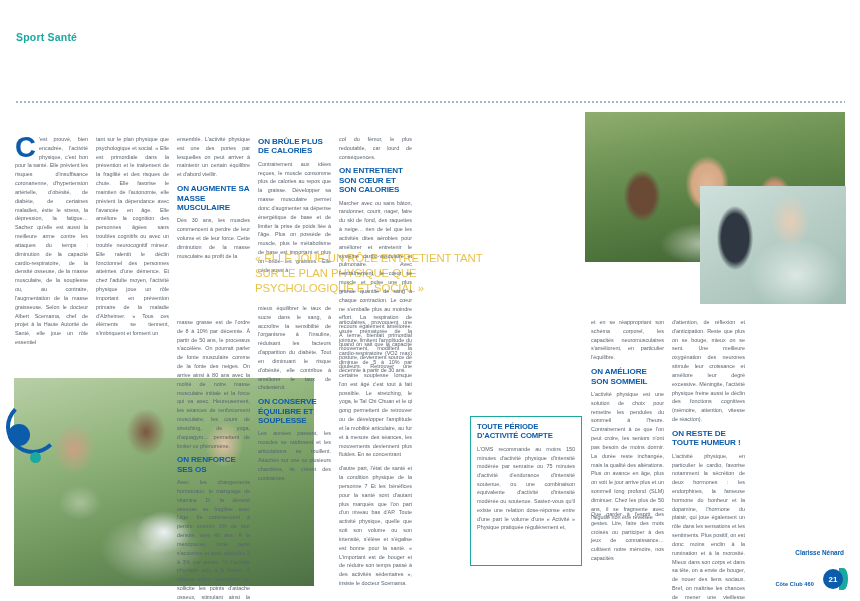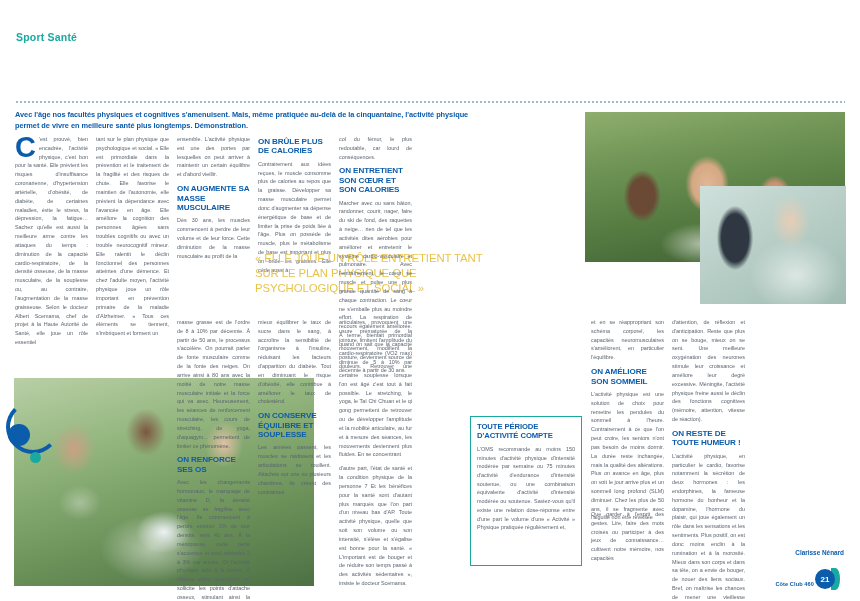--- a/index.html
+++ b/index.html
@@ -246,21 +246,21 @@
     right: 46px;
     bottom: 14px;
     font-size: 5.6px;
     font-weight: bold;
     color: #0b5cab;
     letter-spacing: 0.1px;
   }
 
   .folio-logo {
     position: absolute;
-    right: 20px;
+    right: 12px;
     bottom: 8px;
     width: 25px;
     height: 25px;
     margin-top: 6px;
   }
   .folio-logo .disc {
     position: absolute;
     left: 0; top: 1px;
     width: 20px; height: 20px;
     border-radius: 50%;
@@ -283,21 +283,20 @@
 </head>
 <body>
 
 <div class="page">
 
   <div class="kicker">Sport Santé</div>
 
 
   <div class="rule-dotted"></div>
 
-  <div class="standfirst">Avec l'âge nos facultés physiques et cognitives s'amenuisent. Mais, même pratiquée au-delà de la cinquantaine, l'activité physique permet de vivre en meilleure santé plus longtemps. Démonstration.</div>
 
   <div class="photo photo-top">
     <div class="ph1"></div>
   </div>
   <div class="photo photo-right">
     <div class="ph2"></div>
   </div>
   <div class="photo photo-bottom">
     <div class="ph3"></div>
   </div>
@@ -326,21 +325,21 @@
   </div>
 
   <blockquote class="pullquote">« ELLE JOUE UN RÔLE ENTRETIENT TANT SUR LE PLAN PHYSIQUE QUE PSYCHOLOGIQUE ET SOCIAL »</blockquote>
 
   <div class="col" style="left:177px; top:318px; width:73px;">
     <p>masse grasse est de l'ordre de 8 à 10% par décennie. À partir de 50 ans, le processus s'accélère. On pourrait parler de fonte musculaire comme de la fonte des neiges. On arrive ainsi à 80 ans avec la moitié de notre masse musculaire initiale et la force qui va avec. Heureusement, les séances de renforcement musculaire, les cours de stretching, de yoga, d'aquagym… permettent de limiter ce phénomène.</p>
     <h2 class="subhead">ON RENFORCE SES OS</h2>
     <p>Avec les changements hormonaux, le marquage de vitamine D, la densité osseuse se fragilise avec l'âge. Ils commencent à perdre environ 1% de leur densité, vers 40 ans. À la ménopause, cette perte s'accentue et peut atteindre 2 à 3% par année. Or l'activité physique aide à la freiner. À chaque action musculaire, on sollicite les points d'attache osseux, stimulant ainsi la formation nouvelle d'os. Les impacts transmis au squelette, sauter, pousser ou encore tirer une charge sont de puissants stimuli ostéogéniques. Ce sont d'excellents moyens de prévenir les fractures, notamment celle du</p>
   </div>
 
-  <div class="col" style="left:258px; top:318px; width:73px;">
+  <div class="col" style="left:258px; top:304px; width:73px;">
     <p>mieux équilibrer le taux de sucre dans le sang, à accroître la sensibilité de l'organisme à l'insuline, réduisant les facteurs d'apparition du diabète. Tout en diminuant le risque d'obésité, elle contribue à améliorer le taux de cholestérol.</p>
     <h2 class="subhead">ON CONSERVE ÉQUILIBRE ET SOUPLESSE</h2>
     <p>Les années passent, les muscles se raidissent et les articulations se rouillent. Attachés sur une ou plusieurs chambres, ils créent des contraintes</p>
   </div>
 
   <div class="col" style="left:339px; top:135px; width:73px;">
     <p>col du fémur, le plus redoutable, car lourd de conséquences.</p>
     <h2 class="subhead">ON ENTRETIENT SON CŒUR ET SON CALORIES</h2>
     <p>Marcher avec ou sans bâton, randonner, courir, nager, faire du ski de fond, des raquettes à neige… rien de tel que les activités dites aérobies pour améliorer et entretenir le système cardio-vasculaire et pulmonaire. Avec l'entraînement, le cœur se muscle et pulse une plus grande quantité de sang à chaque contraction. Le cœur ne s'emballe plus au moindre effort. La respiration de recours également améliorée. À terme, bienfait primordial quand on sait que la capacité cardio-respiratoire (VO2 max) diminue de 5 à 10% par décennie à partir de 30 ans.</p>
   </div>

